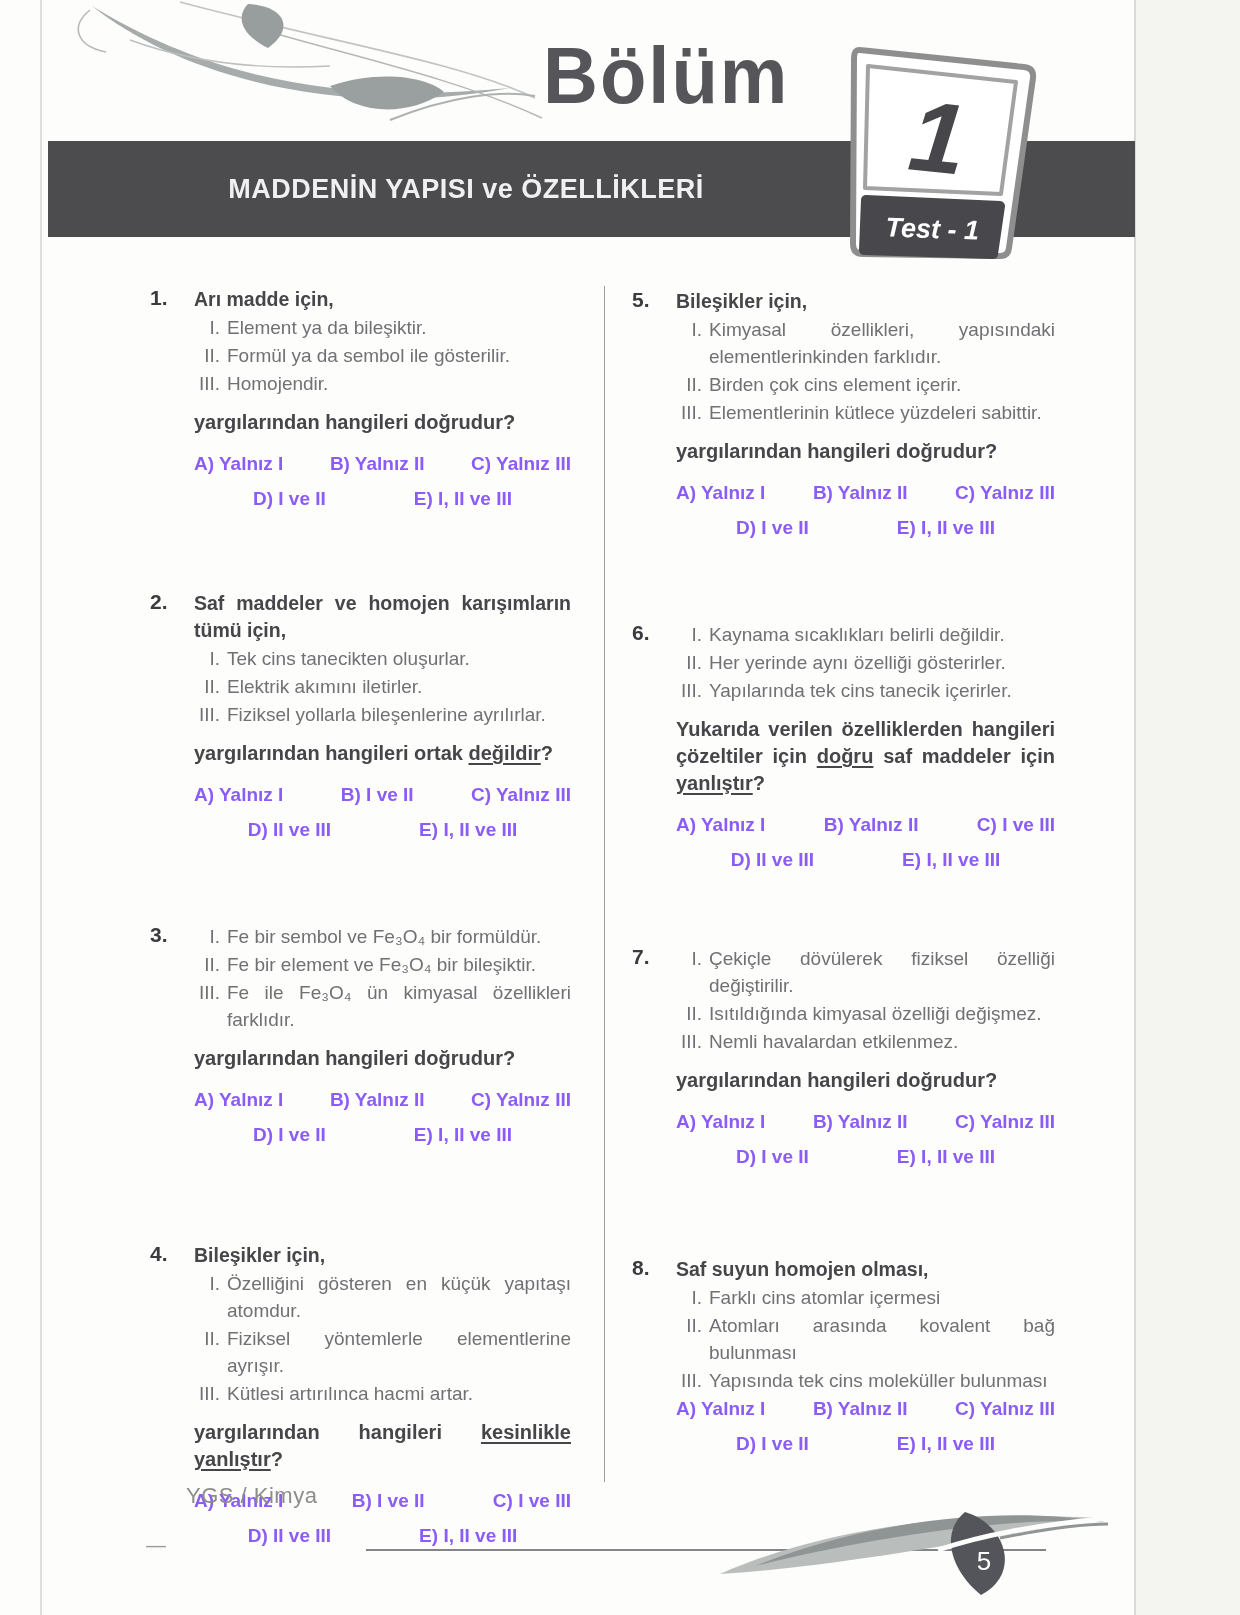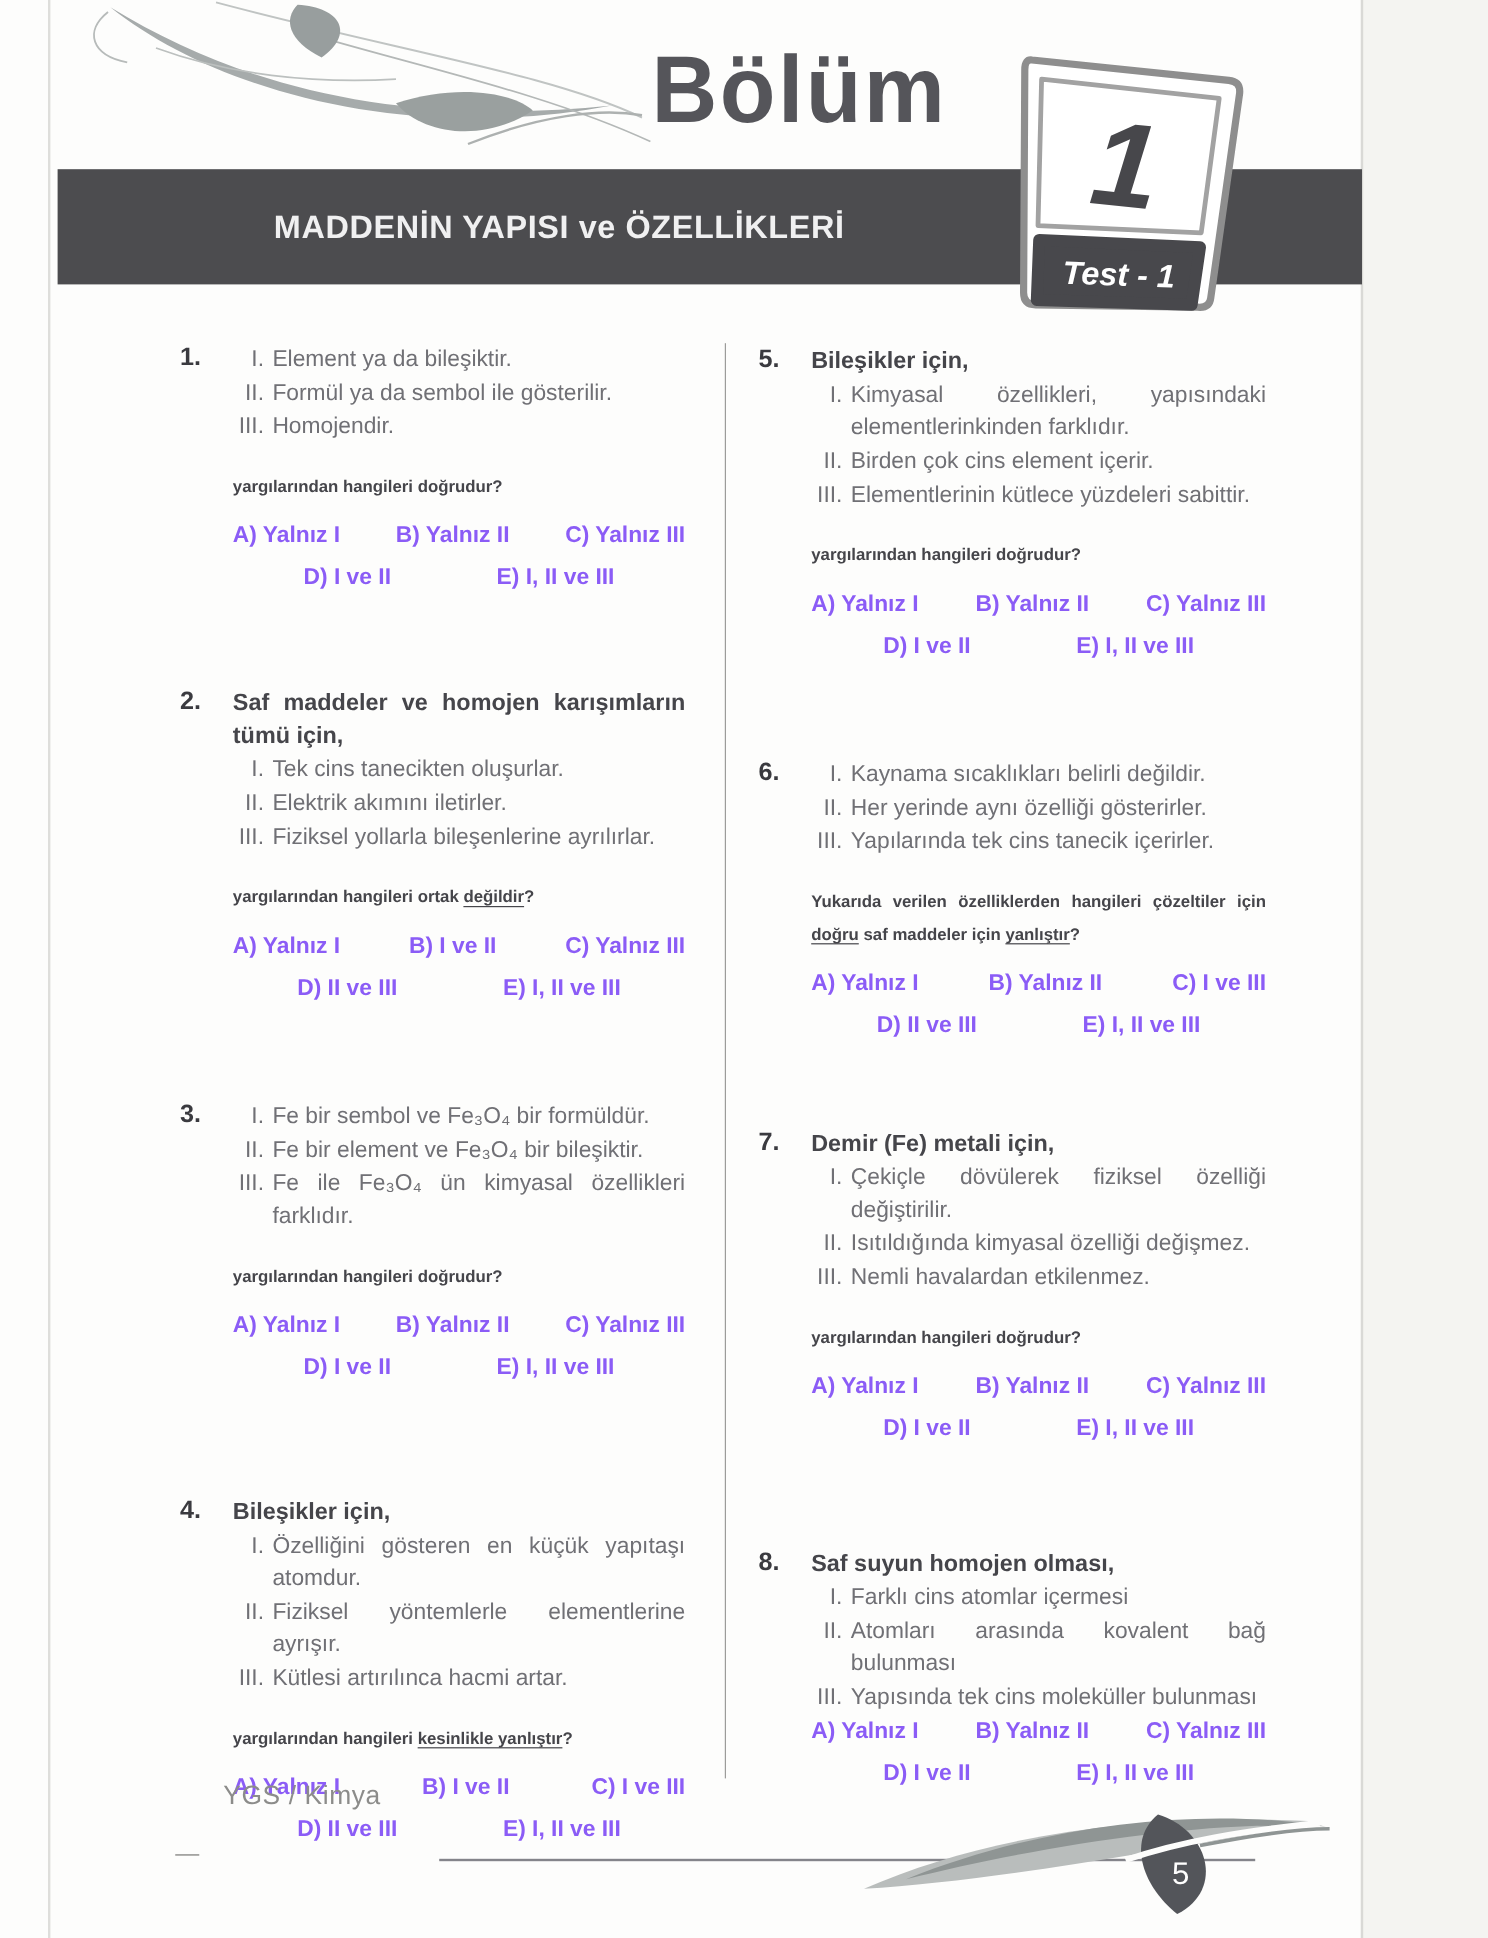--- a/index.html
+++ b/index.html
@@ -38,21 +38,21 @@
   #col-right .question:nth-child(2){margin-top:80px;}
   #col-right .question:nth-child(3){margin-top:72px;}
   #col-right .question:nth-child(4){margin-top:86px;}
 
   .q-number{position:absolute;left:0;top:0;font-size:21px;font-weight:bold;color:#3a3a3f;}
   .q-intro{font-size:19.5px;font-weight:bold;color:#45454a;line-height:27px;margin:0 0 1px;text-align:justify;}
   .items{margin:0;}
   .item{display:flex;font-size:19px;color:#707075;line-height:27px;margin:0 0 1px;}
   .item-numeral{flex:none;width:26px;text-align:right;padding-right:7px;}
   .item-text{flex:1;text-align:justify;hyphens:auto;}
-  .q-stem{font-size:14px;font-weight:bold;color:#45454a;line-height:27px;margin:23px 0 14px;text-align:justify;}
+  .q-stem{font-size:20px;font-weight:bold;color:#45454a;line-height:27px;margin:12px 0 14px;text-align:justify;}
   .q-stem u, u{text-decoration:underline;text-underline-offset:3px;}
   .opt-row{display:flex;font-size:19px;color:#8b5cf6;line-height:27px;white-space:nowrap;font-weight:bold;}
   .opt-row1{justify-content:space-between;}
   .opt-row2{justify-content:center;gap:88px;margin-top:8px;}
   .option{white-space:nowrap;}
 
   
   .footer-dash{position:absolute;left:146px;top:1534px;font-size:20px;color:#9a9a98;}
   .footer-label{position:absolute;left:186px;top:1483px;font-size:22px;color:#8c8c8a;letter-spacing:.5px;}
   .footer-line{position:absolute;left:366px;top:1549px;width:680px;height:2px;background:#84848a;}
@@ -86,20 +86,21 @@
   <path d="M30,30 L178,46 L163,158 L27,152 Z" fill="#ffffff" stroke="#a2a2a2" stroke-width="4" stroke-linejoin="round"></path>
   <text x="100" y="136" text-anchor="middle" transform="rotate(6 100 100)" font-size="100" font-weight="bold" font-style="italic" fill="#47474b">1</text>
   <path d="M28,164 L162,170 L155,218 L26,214 Z" fill="#48484c" stroke="#48484c" stroke-width="10" stroke-linejoin="round"></path>
   <text x="94" y="202" text-anchor="middle" transform="rotate(2 94 202)" font-size="27" font-weight="bold" font-style="italic" fill="#ffffff">Test - 1</text>
 </svg>
 
 <div class="divider"></div>
 <div id="col-left">
     <div class="question">
     <div class="q-number">1.</div>
+    <div class="q-intro">Arı madde için,</div>
     <div class="items">
         <div class="item">
     <span class="item-numeral">I.</span>
     <span class="item-text">Element ya da bileşiktir.</span>
   </div>
         <div class="item">
     <span class="item-numeral">II.</span>
     <span class="item-text">Formül ya da sembol ile gösterilir.</span>
   </div>
         <div class="item">
@@ -254,21 +255,20 @@
         <span class="option">B) Yalnız II</span>
         <span class="option">C) I ve III</span>
       </div>
     <div class="opt-row opt-row2">
         <span class="option">D) II ve III</span>
         <span class="option">E) I, II ve III</span>
       </div>
   </div>
     <div class="question">
     <div class="q-number">7.</div>
-    <div class="q-intro">Demir (Fe) metali için,</div>
     <div class="items">
         <div class="item">
     <span class="item-numeral">I.</span>
     <span class="item-text">Çekiçle dövülerek fiziksel özelliği değiştirilir.</span>
   </div>
         <div class="item">
     <span class="item-numeral">II.</span>
     <span class="item-text">Isıtıldığında kimyasal özelliği değişmez.</span>
   </div>
         <div class="item">

